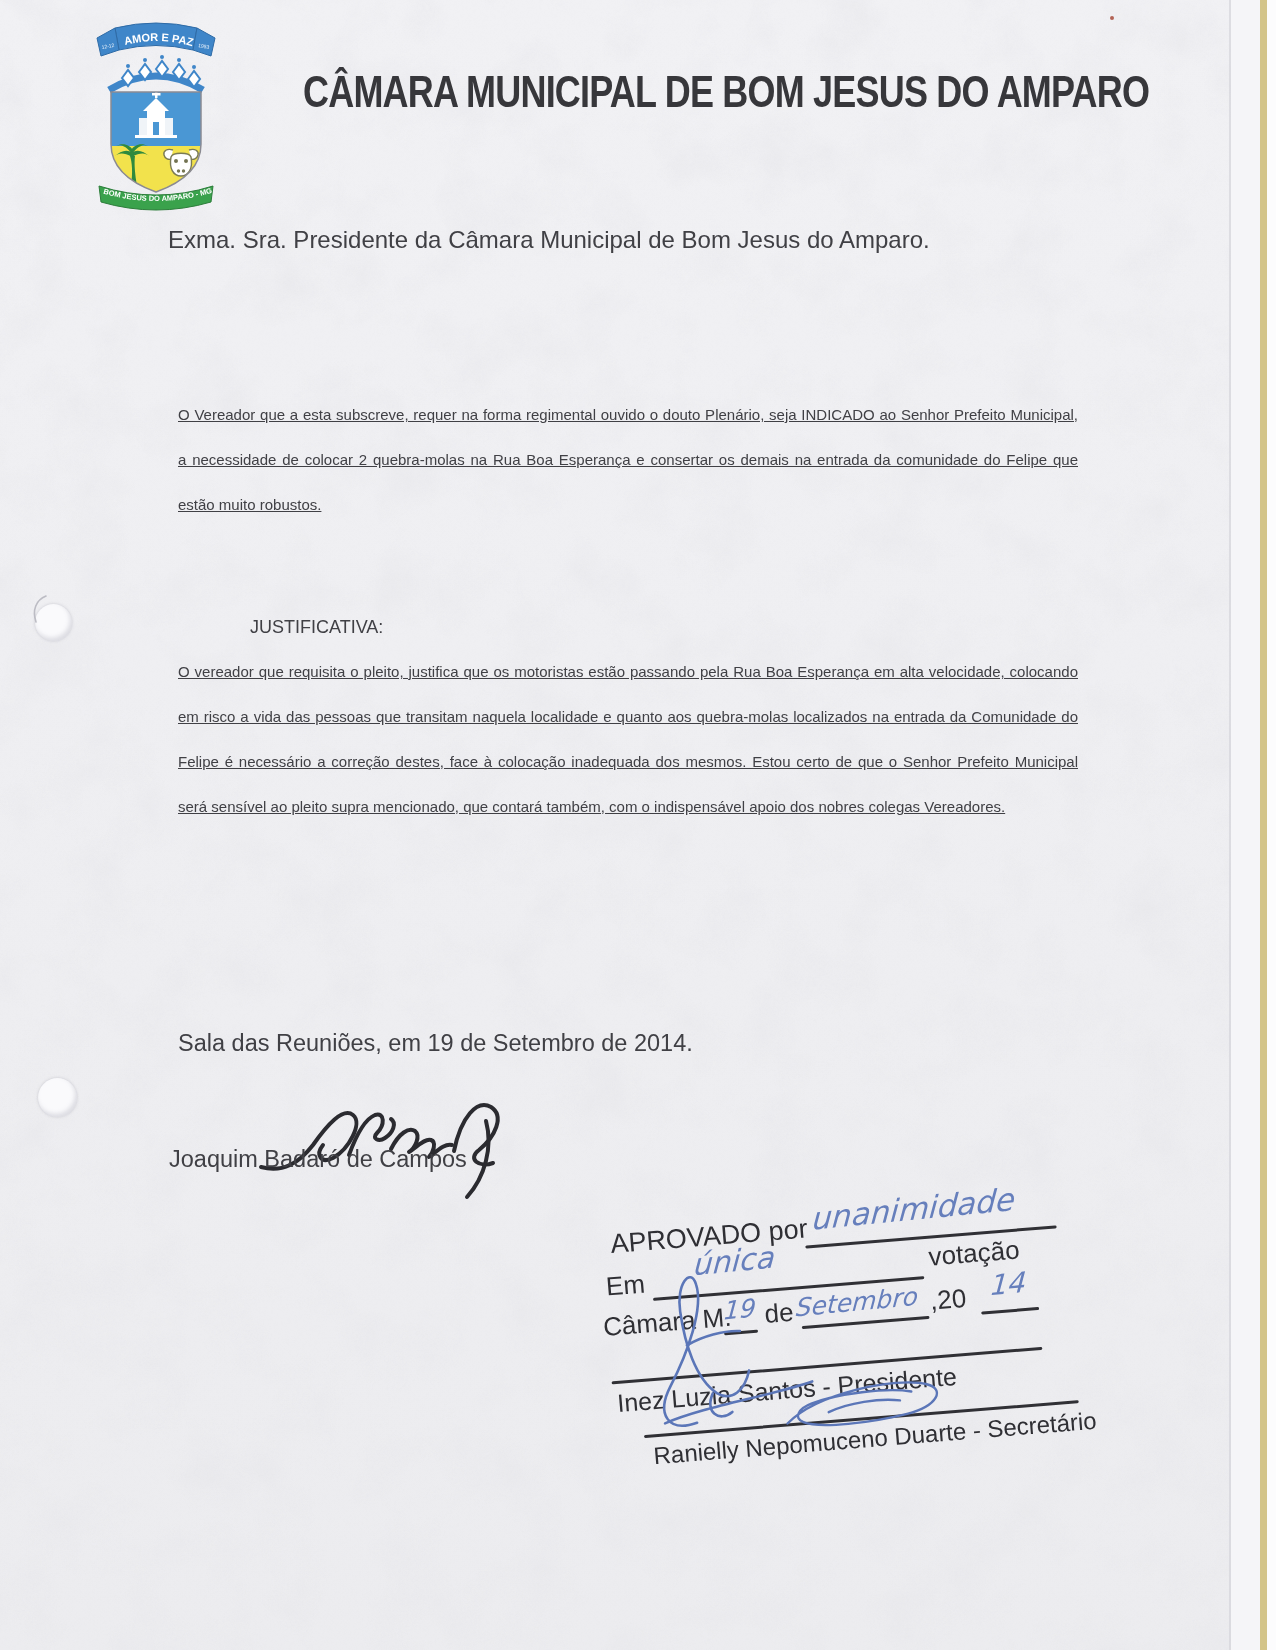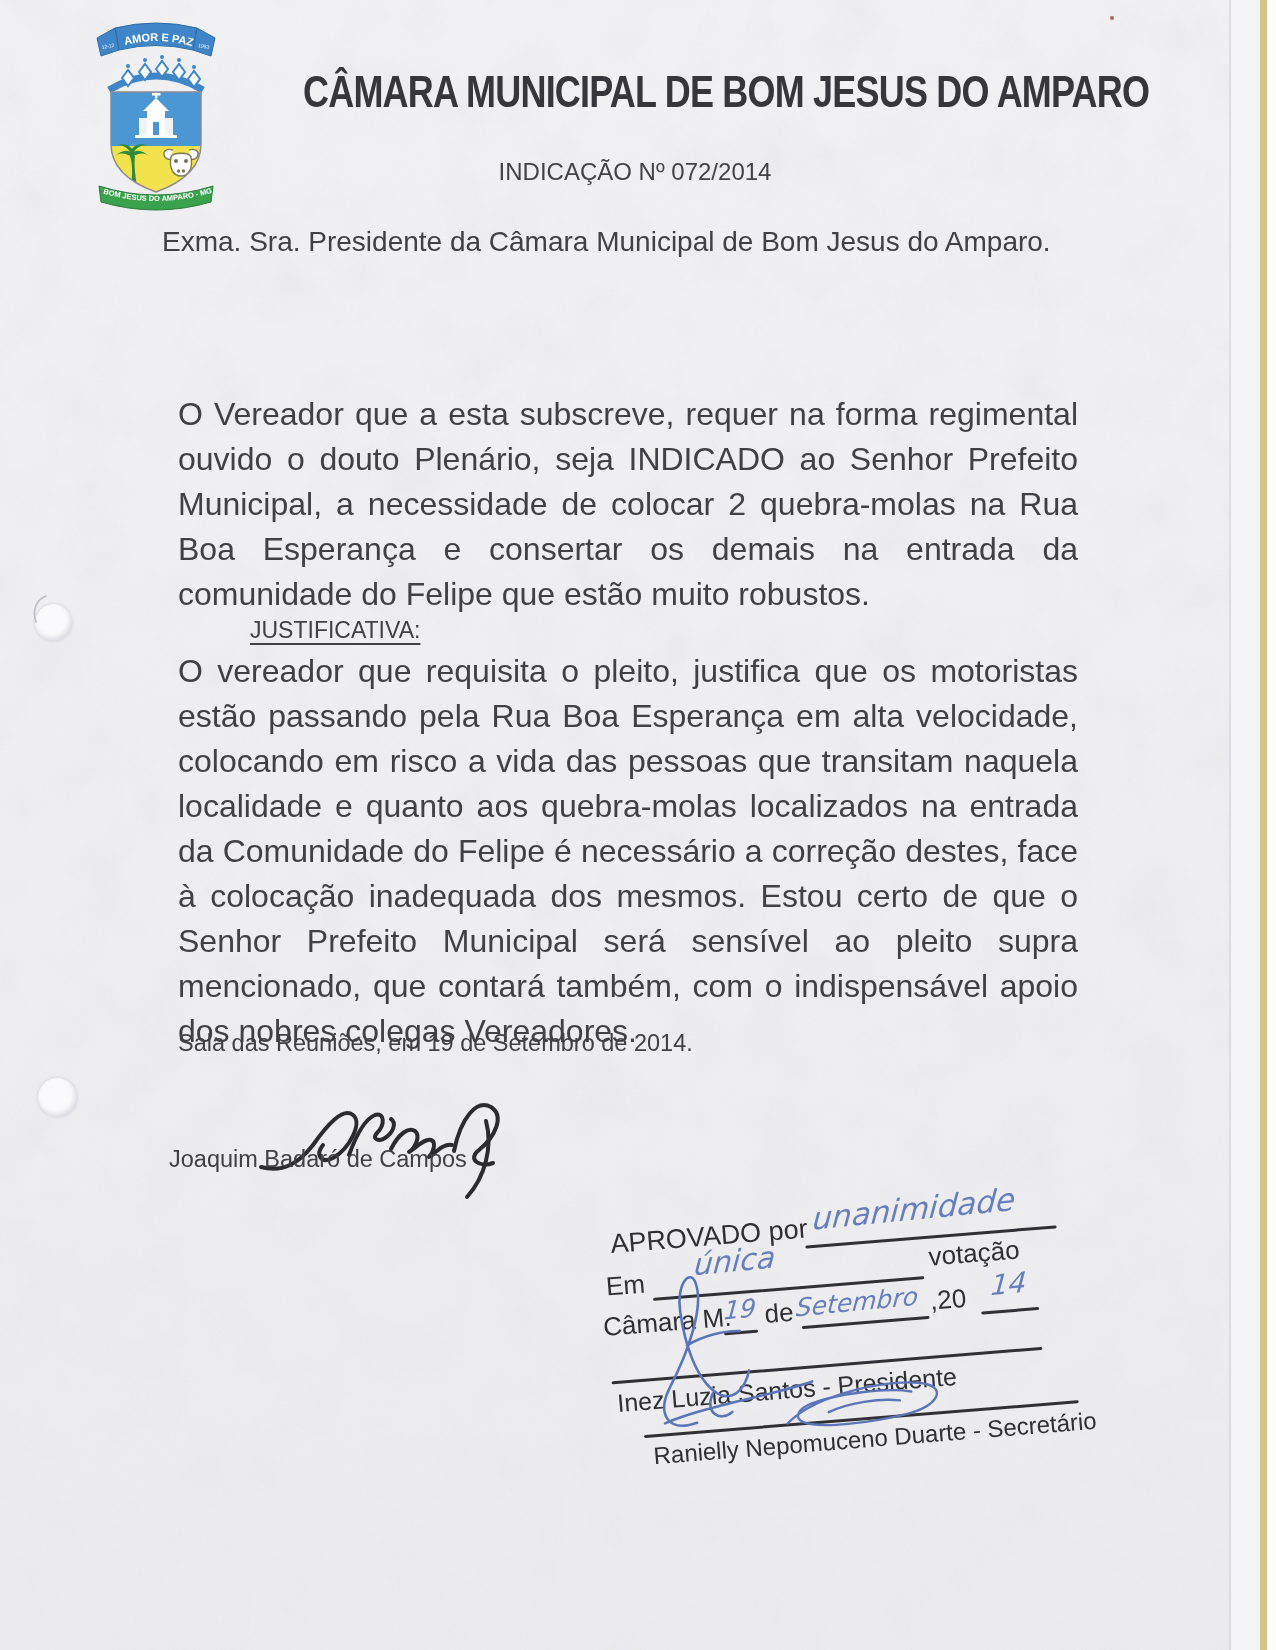--- a/index.html
+++ b/index.html
@@ -12,25 +12,25 @@
   .scan-edge-line{left:1229px;top:0;width:2px;height:1650px;background:#d2d2d8;opacity:.65;}
   .scan-gap{left:1231px;top:0;width:29px;height:1650px;background:#f5f5f8;}
   .edge-tan{left:1260px;top:0;width:7px;height:1650px;background:#d3c489;}
   .edge-white{left:1267px;top:0;width:9px;height:1650px;background:#fcfcfd;}
   .red-dot{left:1110px;top:16px;width:4px;height:4px;border-radius:50%;background:#a2402e;opacity:.8;}
   
   .org-title{left:212px;top:66px;width:910px;text-align:center;font-size:45px;font-weight:700;
              color:#37373b;letter-spacing:-1px;transform:scaleX(0.8);transform-origin:center;
              white-space:nowrap;}
   .doc-number{left:210px;top:158px;width:850px;text-align:center;font-size:24px;color:#424247;}
-  .salutation{left:162px;top:226px;width:920px;font-size:28px;color:#404045;}
-  
-  .para{left:178px;width:900px;font-size:32px;line-height:45px;text-align:justify;color:#404045;}
+  .salutation{left:168px;top:226px;width:920px;font-size:24px;color:#404045;}
+  
+  .para{left:178px;width:900px;font-size:15px;line-height:45px;text-align:justify;color:#404045;text-decoration:underline;}
   .p1{top:392px;}
-  .just-head{left:250px;top:617px;font-size:23px;color:#404045;text-decoration:underline;
+  .just-head{left:250px;top:617px;font-size:18px;color:#404045;
              text-underline-offset:5px;}
   .p2{top:649px;}
   .dateline{left:178px;top:1030px;font-size:23.5px;color:#404045;text-align:right;}
   .author{left:169px;top:1146px;font-size:23.5px;color:#404045;}
   
   .stamp{left:600px;top:1183px;width:480px;height:290px;transform:rotate(-4.6deg);
          transform-origin:50% 50%;color:#2f2f34;}
   .st{position:absolute;font-size:26px;color:#2f2f34;white-space:nowrap;}
   .st-line{position:absolute;height:3px;background:#303035;border-radius:2px;}
   .hand{position:absolute;font-family:"DejaVu Sans",sans-serif;font-style:italic;
@@ -152,21 +152,20 @@
 
     <g>
       <path d="M14,170 Q71,188 128,170 L126,186 Q71,202 16,186 Z" fill="#3aa24c" stroke="#2c7d3a" stroke-width="1"></path>
       <text font-size="7.5" font-weight="bold" fill="#ffffff" font-family="Liberation Sans,sans-serif">
         <textPath href="#botRibbonPath" startOffset="2">BOM JESUS DO AMPARO - MG</textPath>
       </text>
     </g>
   </svg>
 
   <div class="abs org-title">CÂMARA MUNICIPAL DE BOM JESUS DO AMPARO</div>
-  <div class="abs doc-number">INDICAÇÃO Nº 072/2014</div>
   <div class="abs salutation">Exma. Sra. Presidente da Câmara Municipal de Bom Jesus do Amparo.</div>
 
   <div class="abs para p1">O Vereador que a esta subscreve, requer na forma regimental ouvido o douto Plenário, seja INDICADO ao Senhor Prefeito Municipal, a necessidade de colocar 2 quebra-molas na Rua Boa Esperança e consertar os demais na entrada da comunidade do Felipe que estão muito robustos.</div>
   <div class="abs just-head">JUSTIFICATIVA:</div>
   <div class="abs para p2">O vereador que requisita o pleito, justifica que os motoristas estão passando pela Rua Boa Esperança em alta velocidade, colocando em risco a vida das pessoas que transitam naquela localidade e quanto aos quebra-molas localizados na entrada da Comunidade do Felipe é necessário a correção destes, face à colocação inadequada dos mesmos. Estou certo de que o Senhor Prefeito Municipal será sensível ao pleito supra mencionado, que contará também, com o indispensável apoio dos nobres colegas Vereadores.</div>
   <div class="abs dateline">Sala das Reuniões, em 19 de Setembro de 2014.</div>
 
   <svg class="abs" style="left:255px;top:1075px;" width="265" height="130" viewBox="0 0 265 130">
     <g fill="none" stroke="#2b2b30" stroke-width="4" stroke-linecap="round" stroke-linejoin="round">
       <path d="M6,92 C28,98 44,88 58,70 C72,50 88,32 98,40 C108,48 94,74 78,83 C66,89 60,80 68,70"></path>

